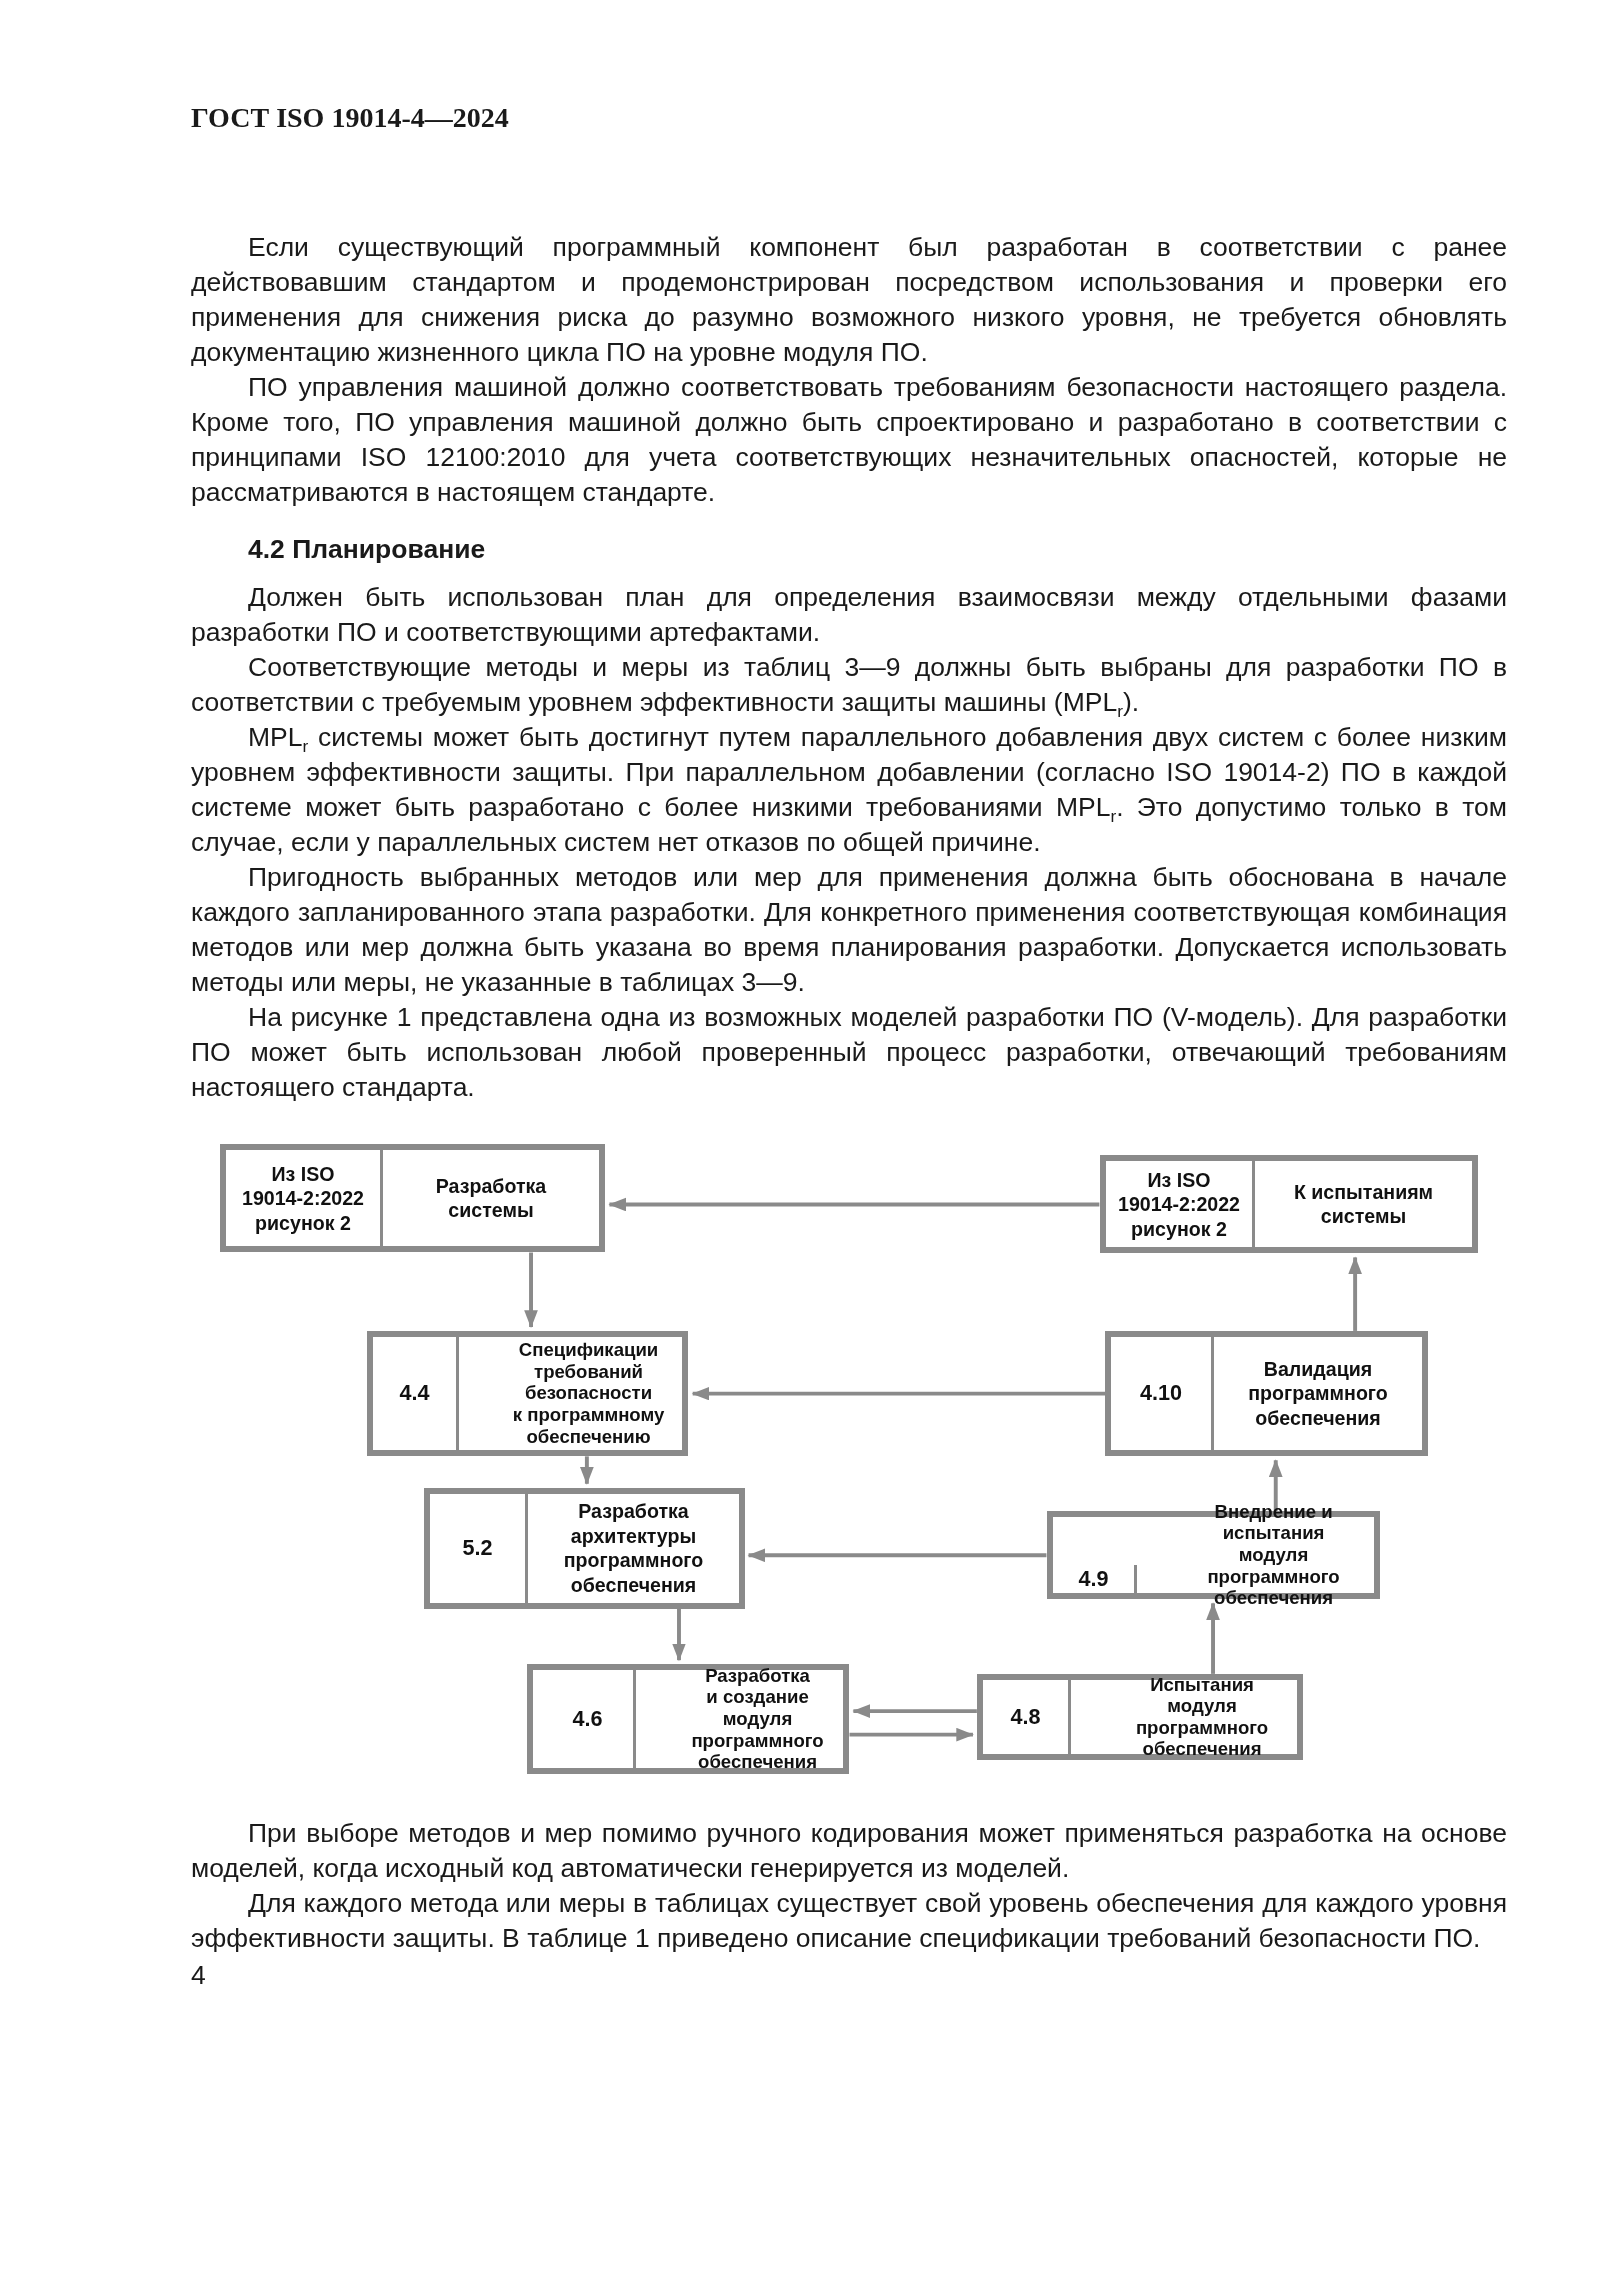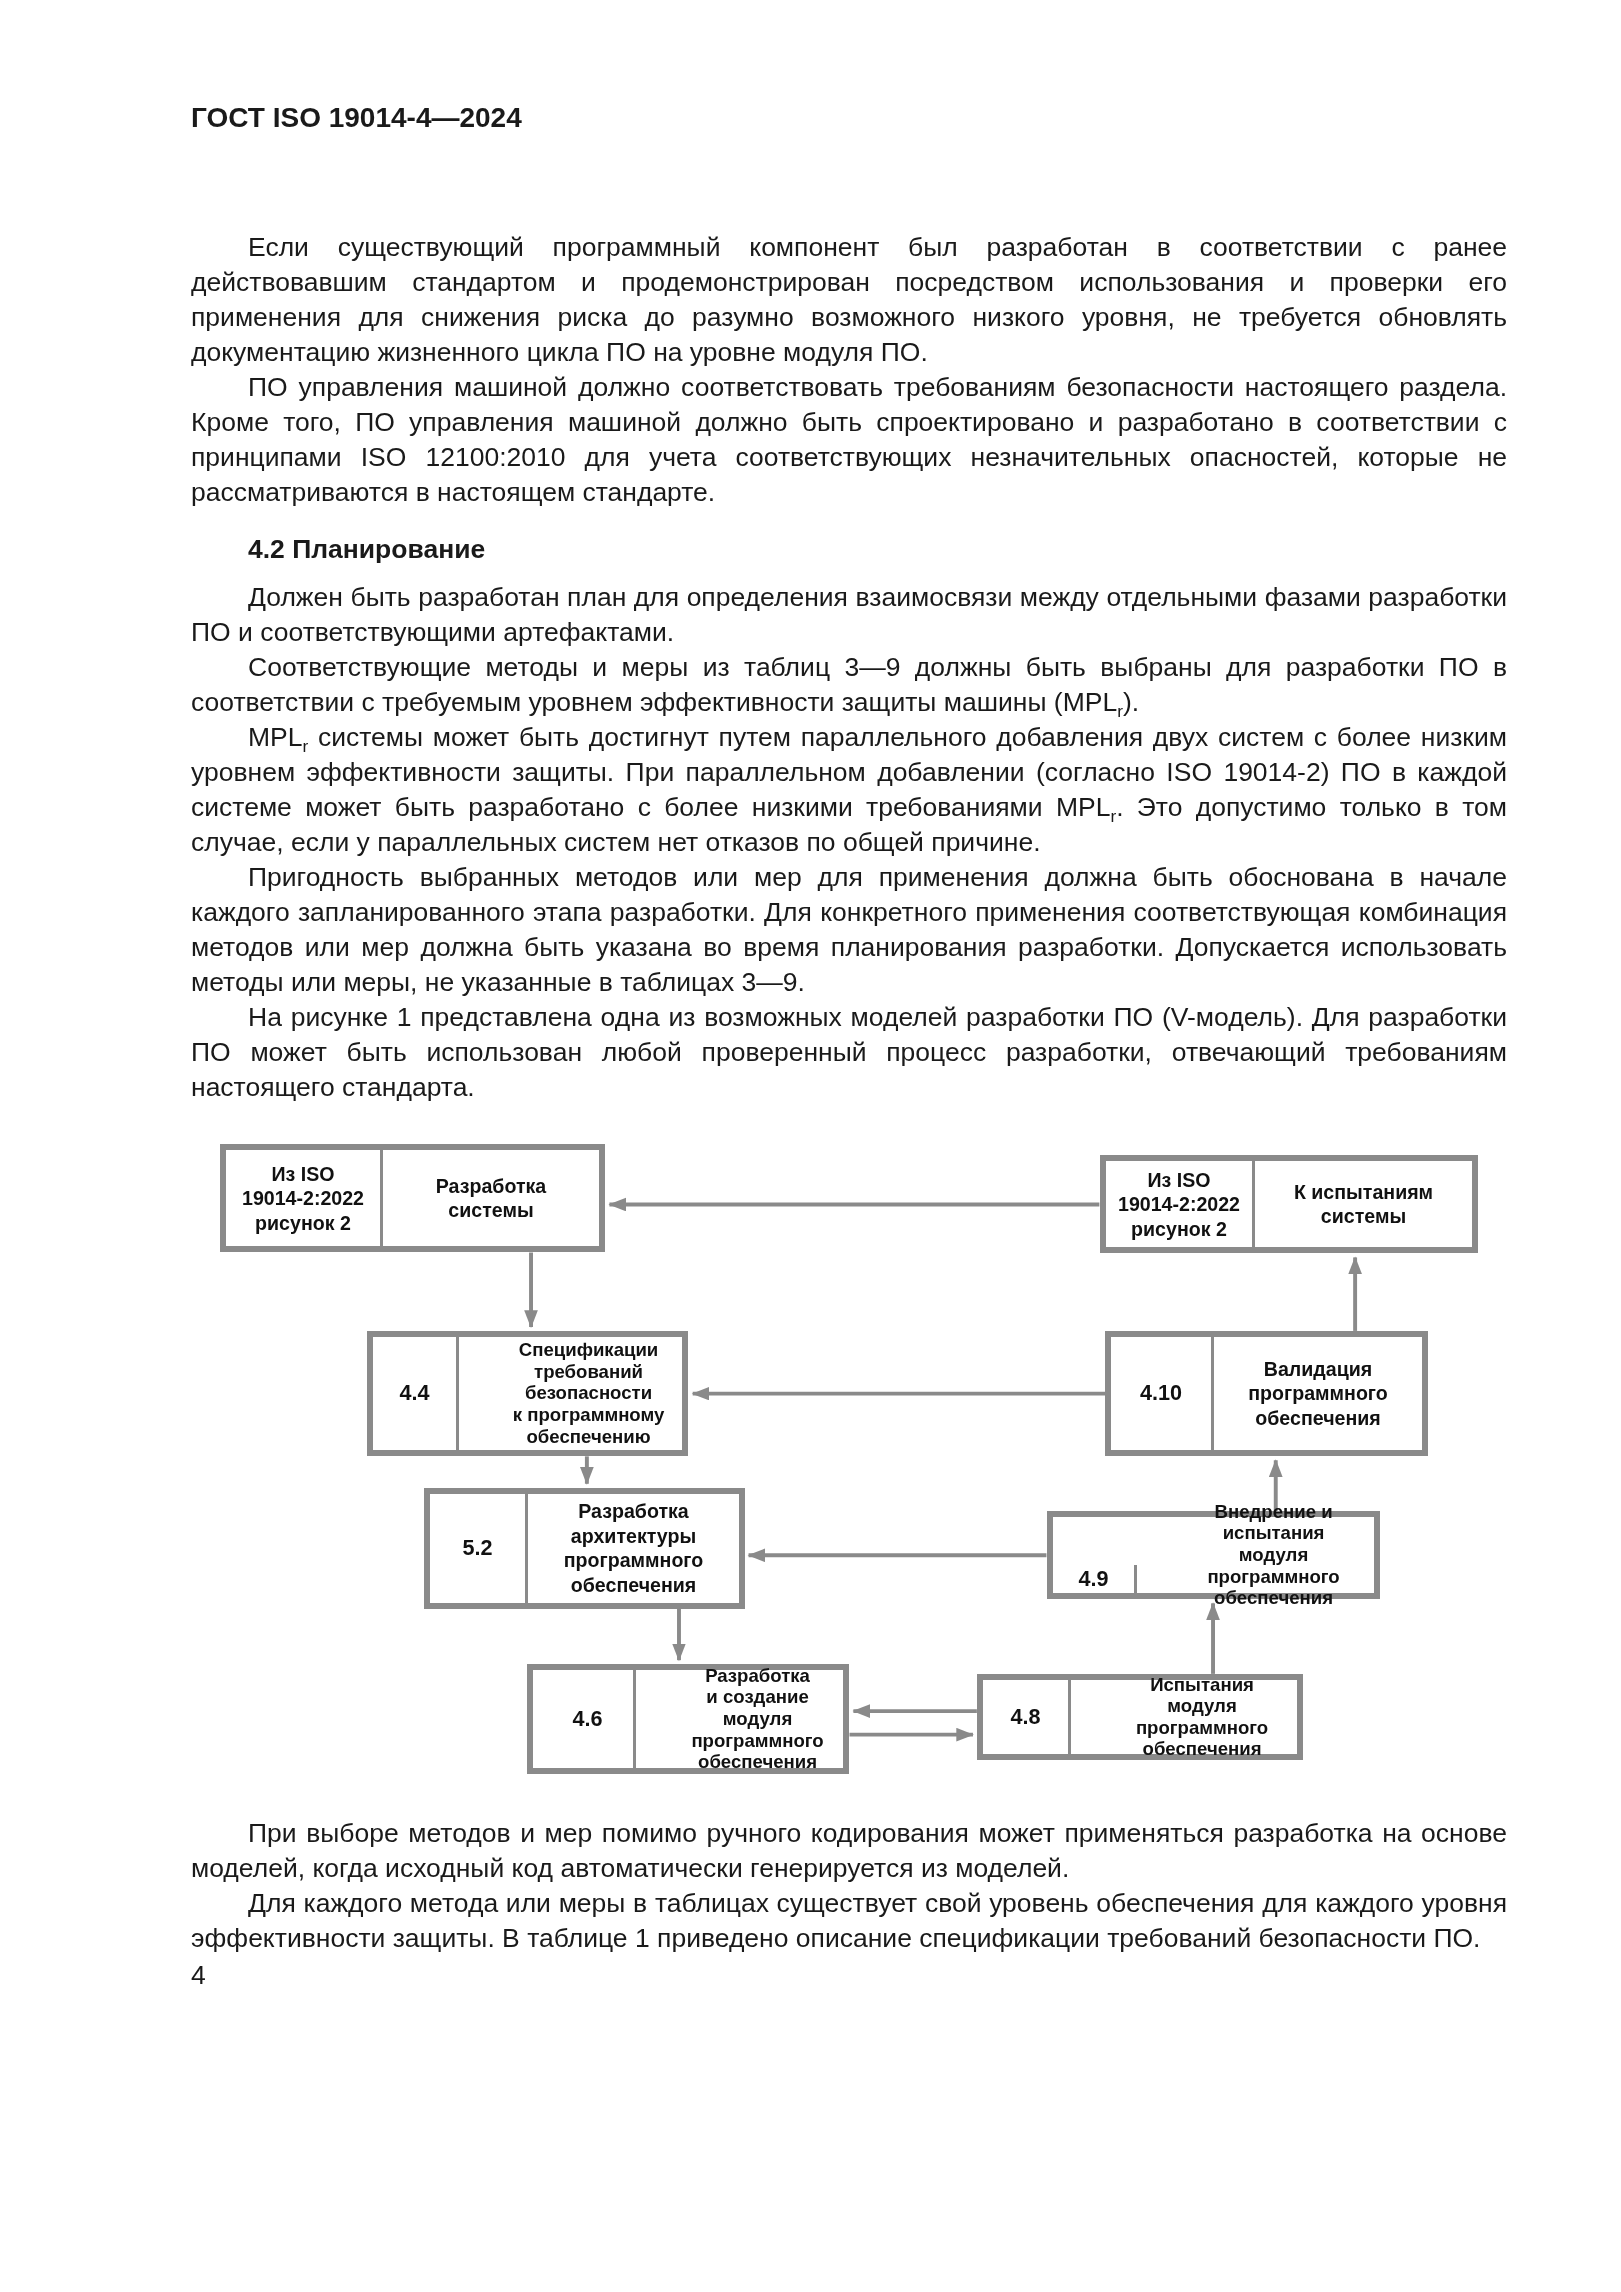--- a/index.html
+++ b/index.html
@@ -12,20 +12,21 @@
   }
   .content {
     position: absolute;
     left: 191px; top: 101px;
     width: 1316px;
   }
   .doc-header {
     font-size: 28px; font-weight: bold;
     line-height: 33px;
     margin: 0 0 96px 0;
+    font-family: Liberation Serif, serif;
   }
   .para {
     font-size: 26.5px; line-height: 35px;
     text-align: justify;
     text-indent: 57px;
     margin: 0;
   }
   .section-heading {
     font-size: 26.5px; line-height: 35px;
     font-weight: bold;
@@ -78,21 +79,21 @@
 
 <div class="content">
 
   <div class="doc-header">ГОСТ ISO 19014-4—2024</div>
 
   <p class="para">Если существующий программный компонент был разработан в соответствии с ранее действовавшим стандартом и продемонстрирован посредством использования и проверки его применения для снижения риска до разумно возможного низкого уровня, не требуется обновлять документацию жизненного цикла ПО на уровне модуля ПО.</p>
   <p class="para">ПО управления машиной должно соответствовать требованиям безопасности настоящего раздела. Кроме того, ПО управления машиной должно быть спроектировано и разработано в соответствии с принципами ISO 12100:2010 для учета соответствующих незначительных опасностей, которые не рассматриваются в настоящем стандарте.</p>
 
   <h2 class="section-heading">4.2  Планирование</h2>
 
-  <p class="para">Должен быть разработан план для определения взаимосвязи между отдельными фазами разработки ПО и соответствующими артефактами.</p>
+  <p class="para">Должен быть использован план для определения взаимосвязи между отдельными фазами разработки ПО и соответствующими артефактами.</p>
 
   <p class="para"><span>Соответствующие методы и меры из таблиц 3—9 должны быть выбраны для разработки ПО в соответствии с требуемым уровнем эффективности защиты машины (MPL</span><sub class="subr">r</sub><span>).</span></p>
 
   <p class="para"><span>MPL</span><sub class="subr">r</sub><span> системы может быть достигнут путем параллельного добавления двух систем с более низким уровнем эффективности защиты. При параллельном добавлении (согласно ISO 19014-2) ПО в каждой системе может быть разработано с более низкими требованиями MPL</span><sub class="subr">r</sub><span>. Это допустимо только в том случае, если у параллельных систем нет отказов по общей причине.</span></p>
 
   <p class="para">Пригодность выбранных методов или мер для применения должна быть обоснована в начале каждого запланированного этапа разработки. Для конкретного применения соответствующая комбинация методов или мер должна быть указана во время планирования разработки. Допускается использовать методы или меры, не указанные в таблицах 3—9.</p>
   <p class="para">На рисунке 1 представлена одна из возможных моделей разработки ПО (V-модель). Для разработки ПО может быть использован любой проверенный процесс разработки, отвечающий требованиям настоящего стандарта.</p>
 
   <div class="figure">
 

